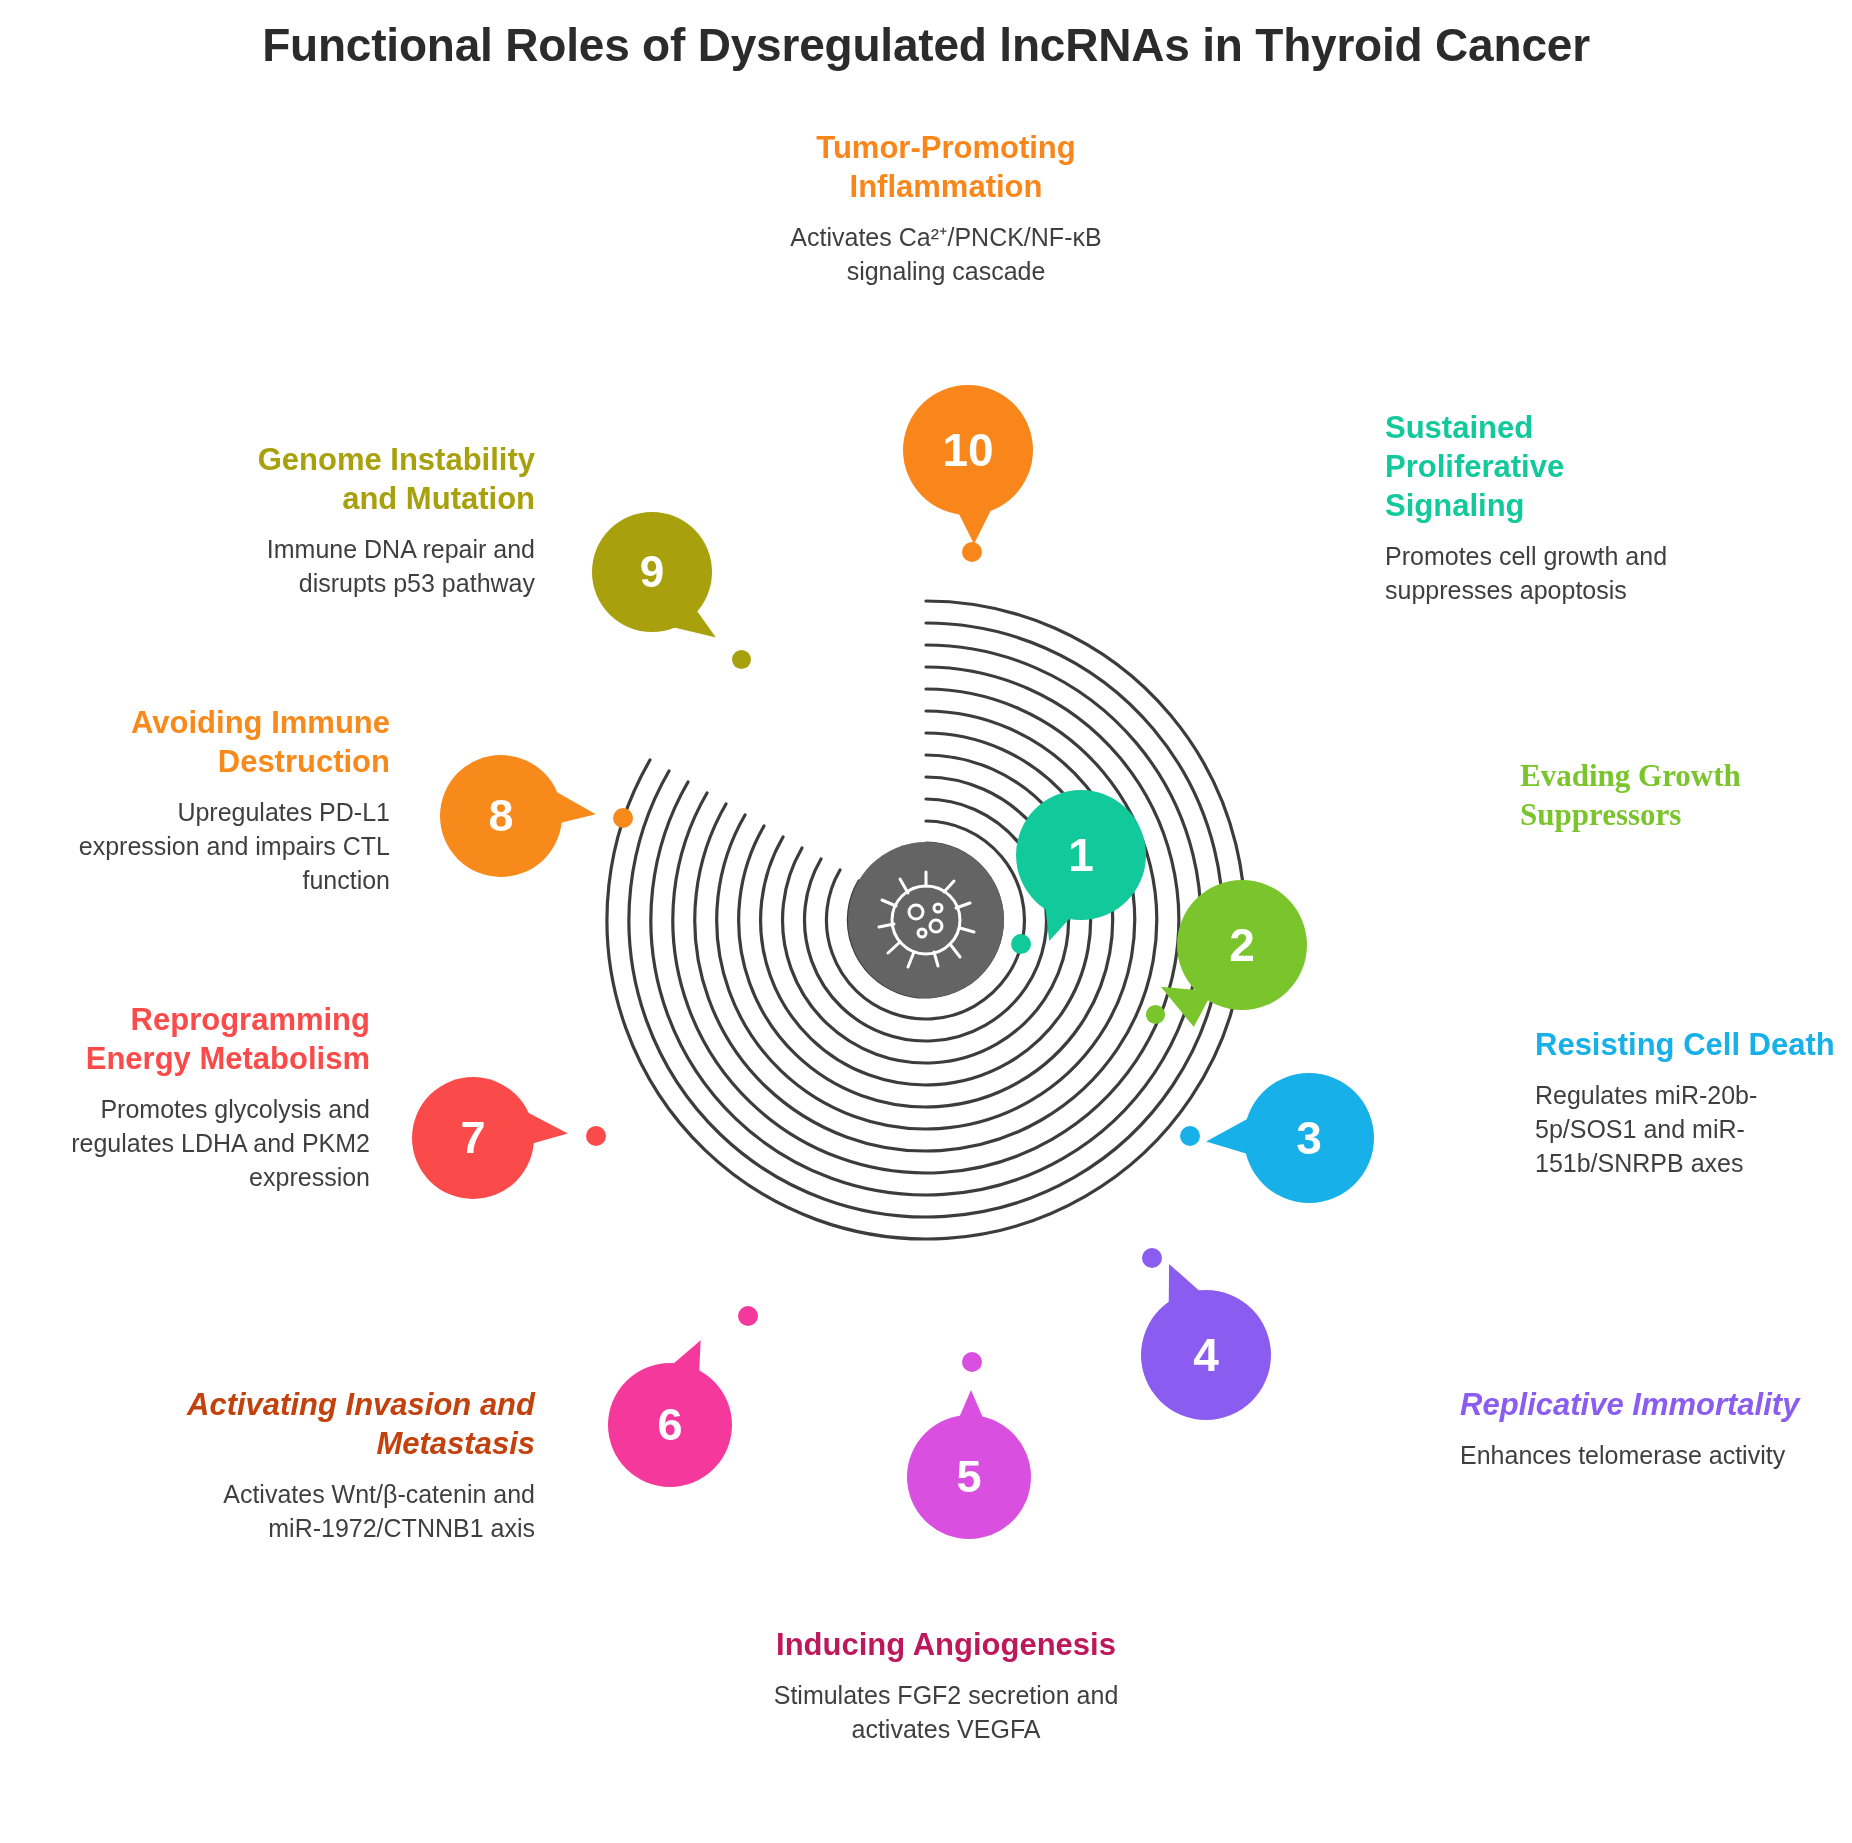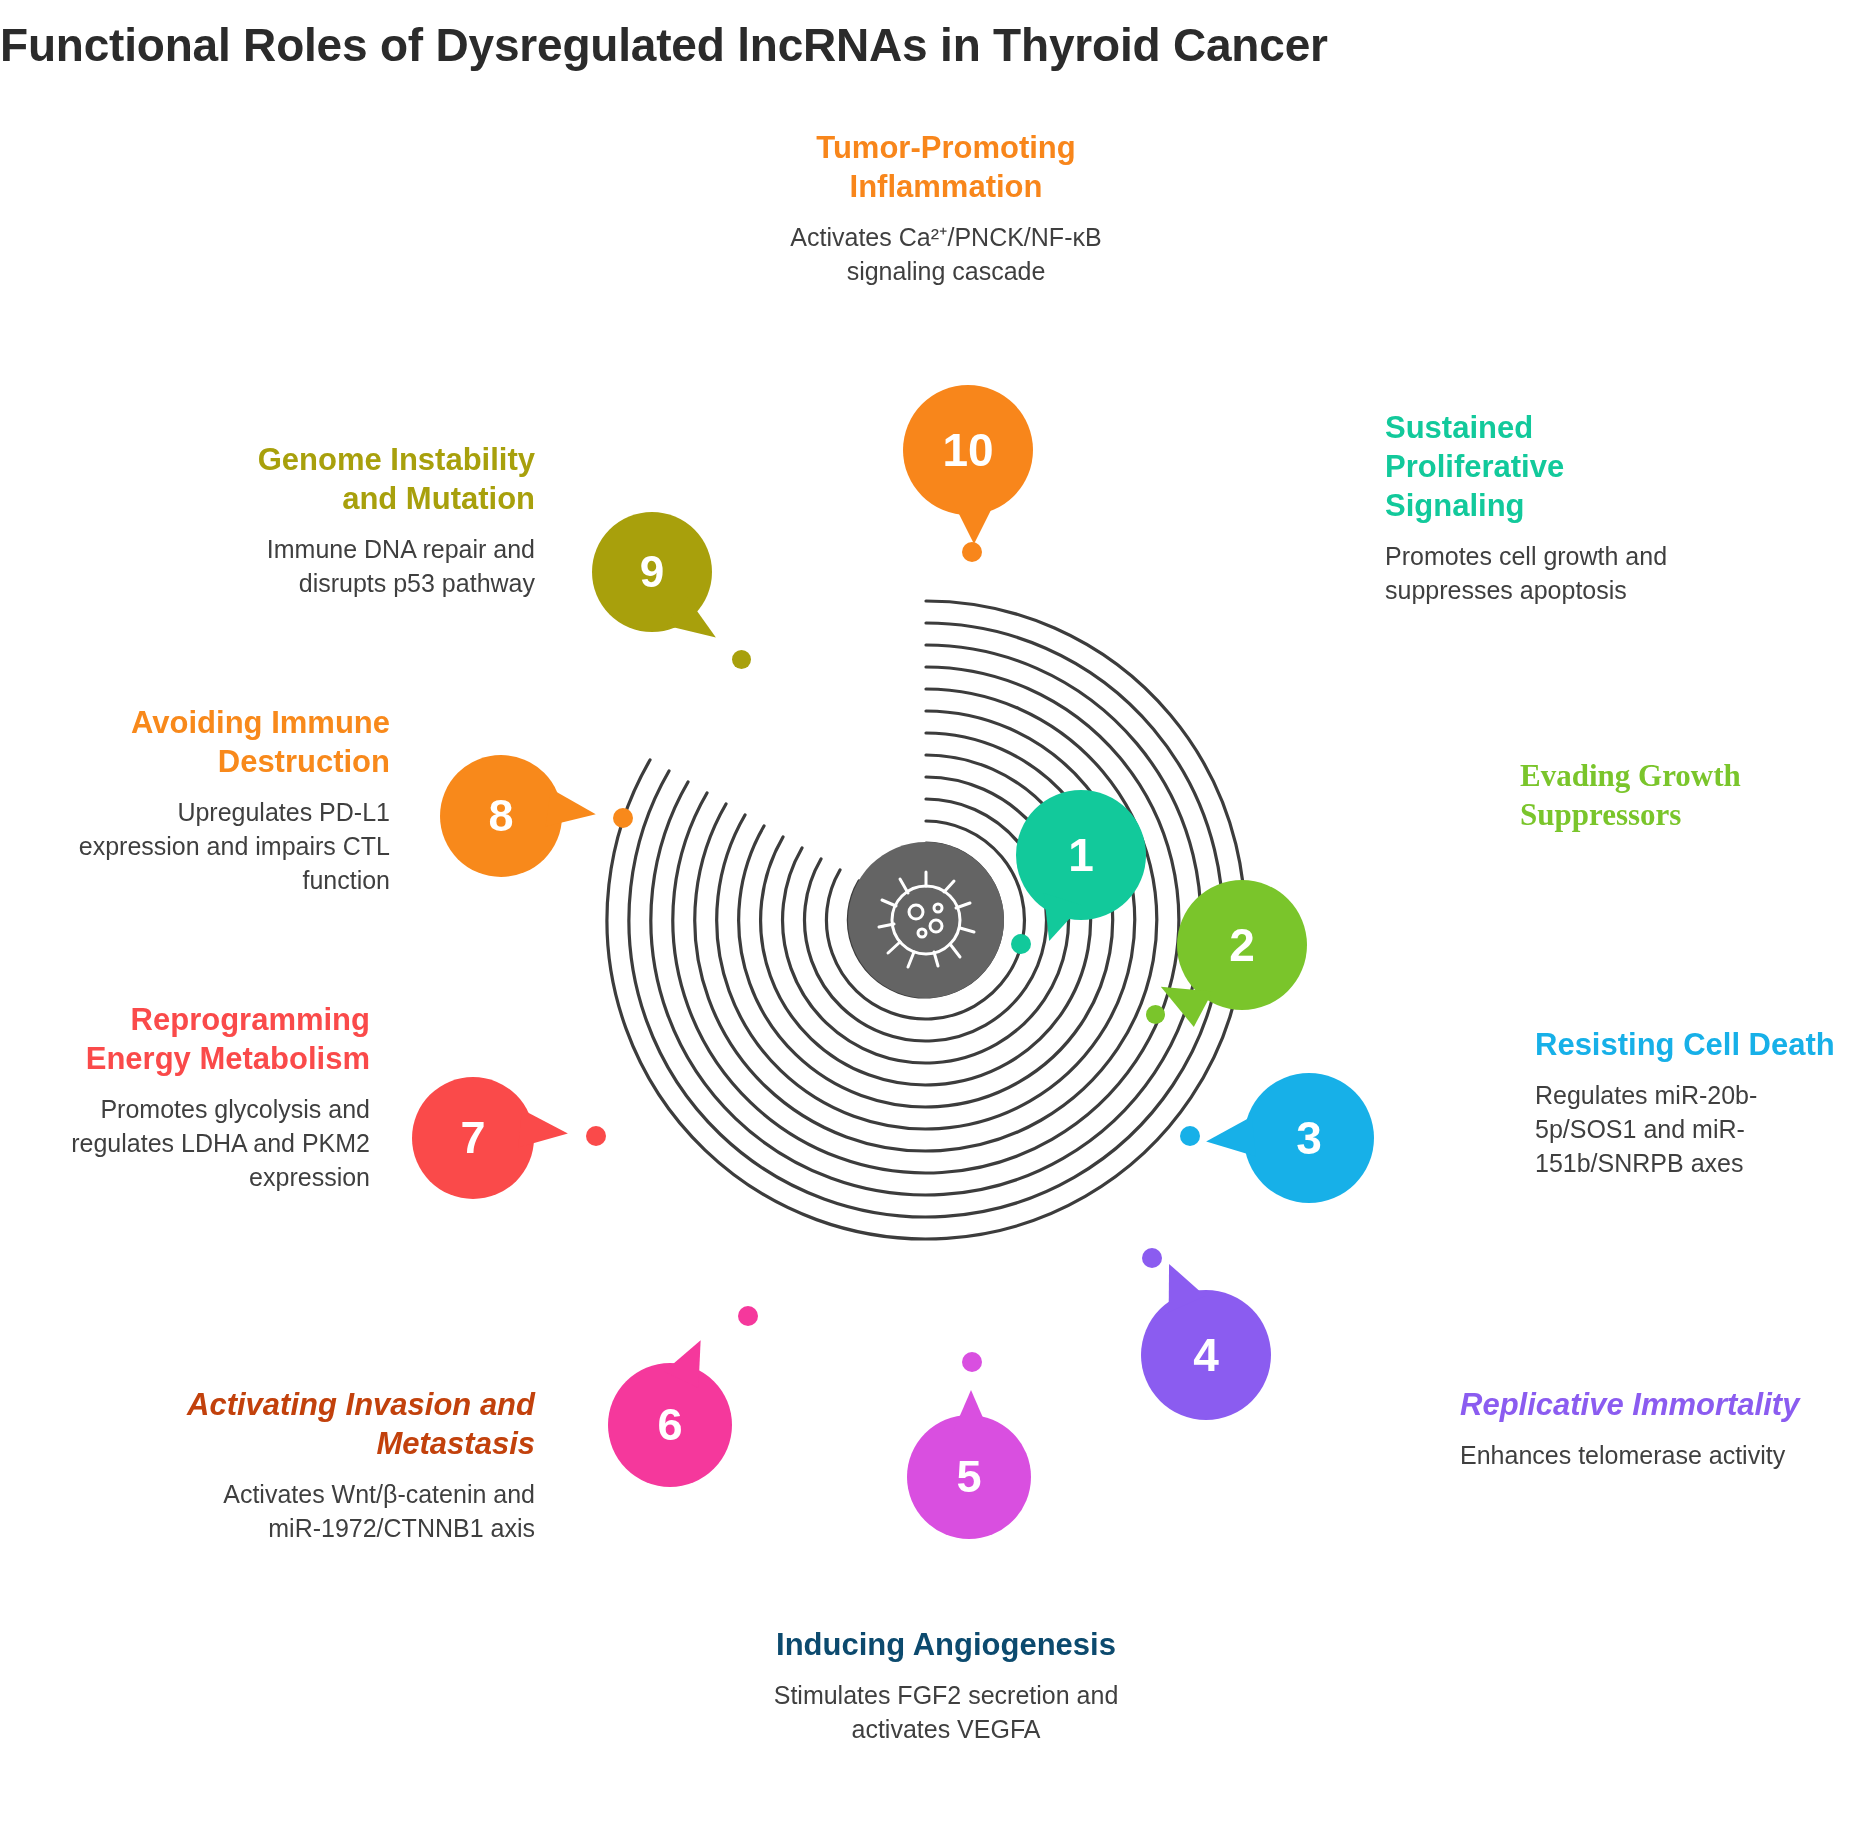--- a/index.html
+++ b/index.html
@@ -14,21 +14,21 @@
     font-family: "Liberation Sans", sans-serif;
     color: #3c3c3c;
     overflow: hidden;
   }
 
   #title {
     position: absolute;
     top: 18px;
     left: 0;
     width: 1852px;
-    text-align: left;
+    text-align: center;
     font-size: 46px;
     font-weight: bold;
     color: #2b2b2b;
     letter-spacing: -0.2px;
   }
 
   
   #spiral-wrap {
     position: absolute;
     left: 526px;
@@ -196,21 +196,21 @@
   <div class="lb-title" style="color:#fa4a4a;">Reprogramming Energy Metabolism</div>
   <div class="lb-desc">Promotes glycolysis and regulates LDHA and PKM2 expression</div>
 </div>
 
 <div class="label-block align-right" style="left:180px; top:1385px; width:355px;">
   <div class="lb-title" style="color:#c2410c;font-style:italic;">Activating Invasion and Metastasis</div>
   <div class="lb-desc">Activates Wnt/β-catenin and miR-1972/CTNNB1 axis</div>
 </div>
 
 <div class="label-block align-center" style="left:746px; top:1625px; width:400px;">
-  <div class="lb-title" style="color:#0c4a6e;">Inducing Angiogenesis</div>
+  <div class="lb-title" style="color:#be185d;">Inducing Angiogenesis</div>
   <div class="lb-desc">Stimulates FGF2 secretion and activates VEGFA</div>
 </div>
 
 <div class="label-block align-left" style="left:1460px; top:1385px; width:340px;">
   <div class="lb-title" style="color:#8b5cf0;font-style:italic;">Replicative Immortality</div>
   <div class="lb-desc">Enhances telomerase activity</div>
 </div>
 
 <div class="label-block align-left" style="left:1535px; top:1025px; width:300px;">
   <div class="lb-title" style="color:#17b0e8;">Resisting Cell Death</div>

